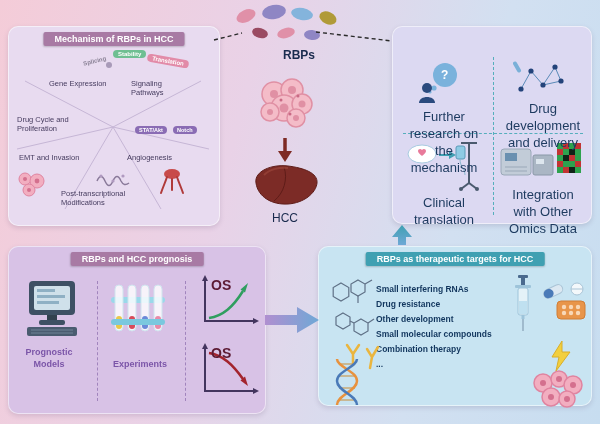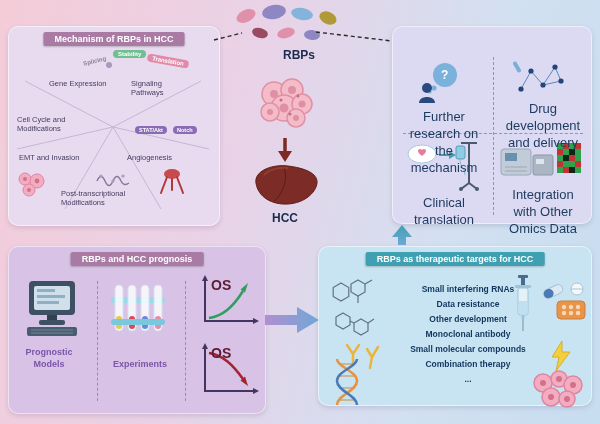--- a/index.html
+++ b/index.html
@@ -49,26 +49,26 @@
   .plabel2{left:94px;top:112px;width:74px}
   .pdiv{position:absolute;top:34px;height:120px;border-left:1.5px dashed #a184bd}
   .pdiv1{left:88px}
   .pdiv2{left:176px}
   .os{position:absolute;font-size:14px;font-weight:bold;color:#5c1a33}
   .os1{left:202px;top:30px}
   .os2{left:202px;top:98px}
 
   
   .ther{left:318px;top:246px;width:274px;height:160px;background:#c8e4f2}
-  .tlist{position:absolute;left:69px;top:35px;width:160px;text-align:center}
+  .tlist{position:absolute;left:57px;top:35px;width:160px;text-align:left}
   .titem{font-size:8.5px;font-weight:bold;color:#12365e;line-height:15px;white-space:nowrap}
 
   
   .rbps-label{left:255px;top:48px;width:60px;text-align:right;font-size:12px;font-weight:bold;color:#1a2b4e}
-  .hcc-label{left:257px;top:211px;width:56px;text-align:center;font-size:12px;font-weight:bold;color:#1a2b4e}
+  .hcc-label{left:257px;top:211px;width:56px;text-align:center;font-size:12px;font-weight:normal;color:#1a2b4e}
 </style>
 </head>
 <body>
 
 <div class="canvas">
 
   <section class="panel mech">
     <svg class="abs" style="left:0;top:0" width="212" height="200" viewBox="0 0 212 200">
       <g stroke="#c6b6d6" stroke-width="1">
         <line x1="104" y1="100" x2="16" y2="54"></line>
@@ -81,21 +81,21 @@
       <circle cx="100" cy="38" r="3" fill="#a89ab8"></circle>
     </svg>
     <div class="pill mauve">Mechanism of RBPs in HCC</div>
 
     <div class="tag splicing">Splicing</div>
     <div class="tag stability">Stability</div>
     <div class="tag translation">Translation</div>
 
     <div class="sec gene">Gene Expression</div>
     <div class="sec signal">Signaling Pathways</div>
-    <div class="sec cellcycle">Cell Cycle and Modifications</div>
+    <div class="sec cellcycle">Drug Cycle and Proliferation</div>
     <div class="sec emt">EMT and Invasion</div>
     <div class="sec angio">Angiogenesis</div>
     <div class="sec posttrans">Post-transcriptional Modifications</div>
 
     <div class="badge statakt">STAT/Akt</div>
     <div class="badge notch">Notch</div>
 
     <svg class="abs" style="left:8px;top:144px" width="30" height="26" viewBox="0 0 30 26">
       <circle cx="8" cy="8" r="6" fill="#f2aec0" stroke="#e084a0"></circle>
       <circle cx="20" cy="10" r="7" fill="#f2aec0" stroke="#e084a0"></circle>
@@ -257,23 +257,22 @@
       <polygon points="53,45 50,35.5 45.5,39.5" fill="#a3242e"></polygon>
     </svg>
     <div class="os os2">OS</div>
   </section>
 
   <section class="panel ther">
     <div class="pill teal">RBPs as therapeutic targets for HCC</div>
 
     <div class="tlist">
       <div class="titem">Small interfering RNAs</div>
-      <div class="titem">Data resistance</div>
+      <div class="titem">Drug resistance</div>
       <div class="titem">Other development</div>
-      <div class="titem">Monoclonal antibody</div>
       <div class="titem">Small molecular compounds</div>
       <div class="titem">Combination therapy</div>
       <div class="titem">...</div>
     </div>
 
     <svg class="abs" style="left:8px;top:28px" width="48" height="34" viewBox="0 0 48 34">
       <g stroke="#5f7086" stroke-width="1.2" fill="none">
         <polygon points="14,8 21.8,12.5 21.8,21.5 14,26 6.2,21.5 6.2,12.5"></polygon>
         <polygon points="31,5 38,9 38,17 31,21 24,17 24,9"></polygon>
         <line x1="38" y1="9" x2="45" y2="5"></line>

